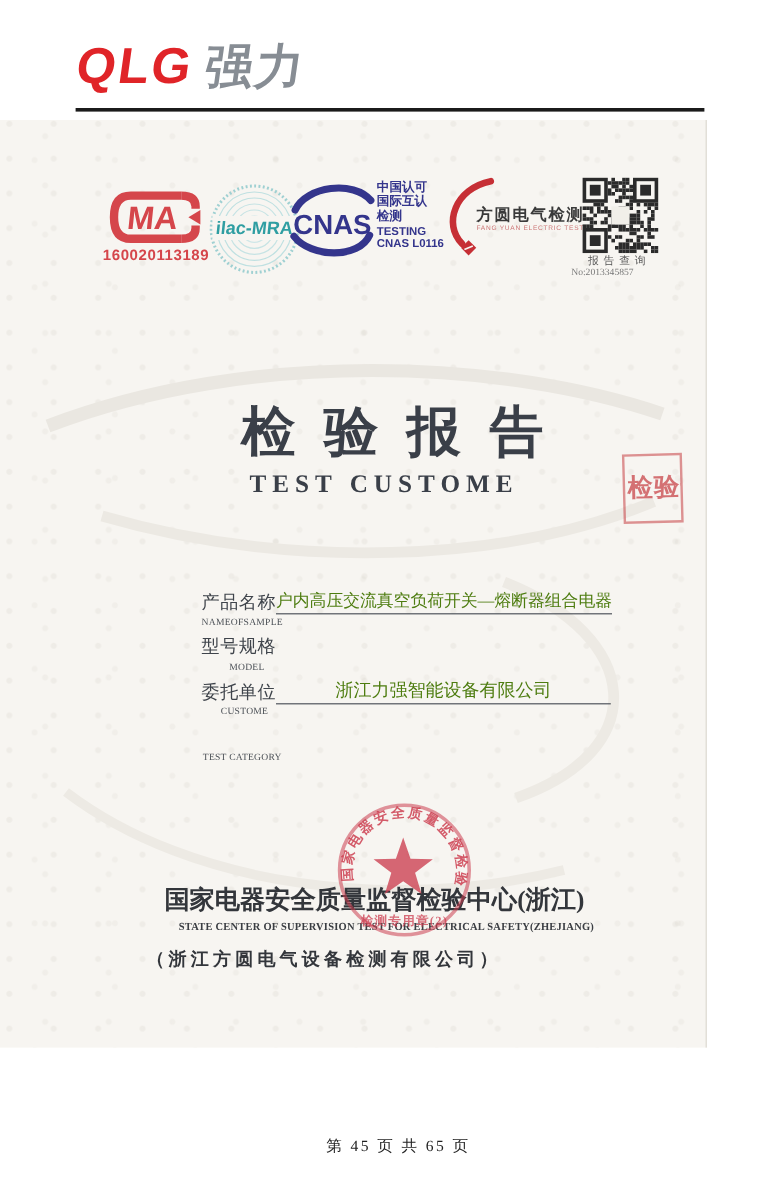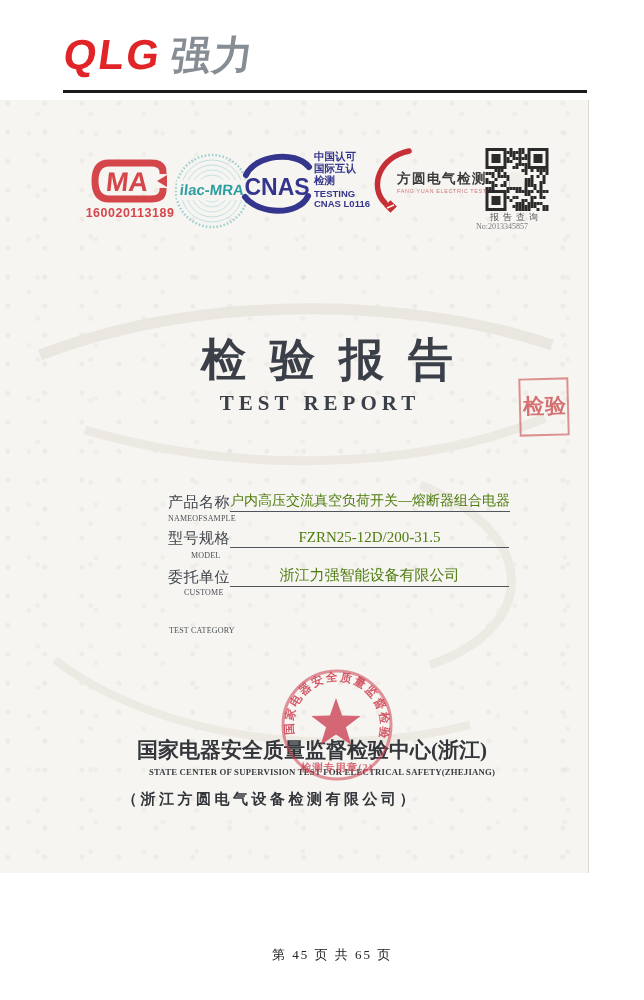--- a/index.html
+++ b/index.html
@@ -295,35 +295,34 @@
       <rect x="48" y="6" width="9" height="9" fill="#2b2b2b"></rect>
       <rect x="0" y="42" width="21" height="21" fill="#2b2b2b"></rect>
       <rect x="3" y="45" width="15" height="15" fill="#f7f5f1"></rect>
       <rect x="6" y="48" width="9" height="9" fill="#2b2b2b"></rect>
       <rect x="24" y="24" width="15" height="15" fill="#f1efe9"></rect>
     </svg>
   <div id="qr-cap" class="abs">报告查询</div>
   <div id="qr-num" class="abs">No:2013345857</div>
 
   <div id="title-cn" class="abs">检验报告</div>
-  <div id="title-en" class="abs">TEST REPORT</div>
+  <div id="title-en" class="abs">TEST CUSTOME</div>
 
   <div id="corner-stamp" class="abs">
     <span>检验专</span>
   </div>
 
   <div class="frow" style="top:492px">
     <span class="flabel">产品名称</span>
     <span class="fline long">户内高压交流真空负荷开关—熔断器组合电器</span>
   </div>
   <div class="fsub abs" style="left:168px;top:514px">NAMEOFSAMPLE</div>
 
   <div class="frow" style="top:529px">
     <span class="flabel">型号规格</span>
-    <span class="fline">FZRN25-12D/200-31.5</span>
   </div>
   <div class="fsub abs" style="left:191px;top:551px">MODEL</div>
 
   <div class="frow" style="top:566px">
     <span class="flabel">委托单位</span>
     <span class="fline">浙江力强智能设备有限公司</span>
   </div>
   <div class="fsub abs" style="left:184px;top:588px">CUSTOME</div>
 
   <div class="fsub abs" style="left:169px;top:626px">TEST CATEGORY</div>

